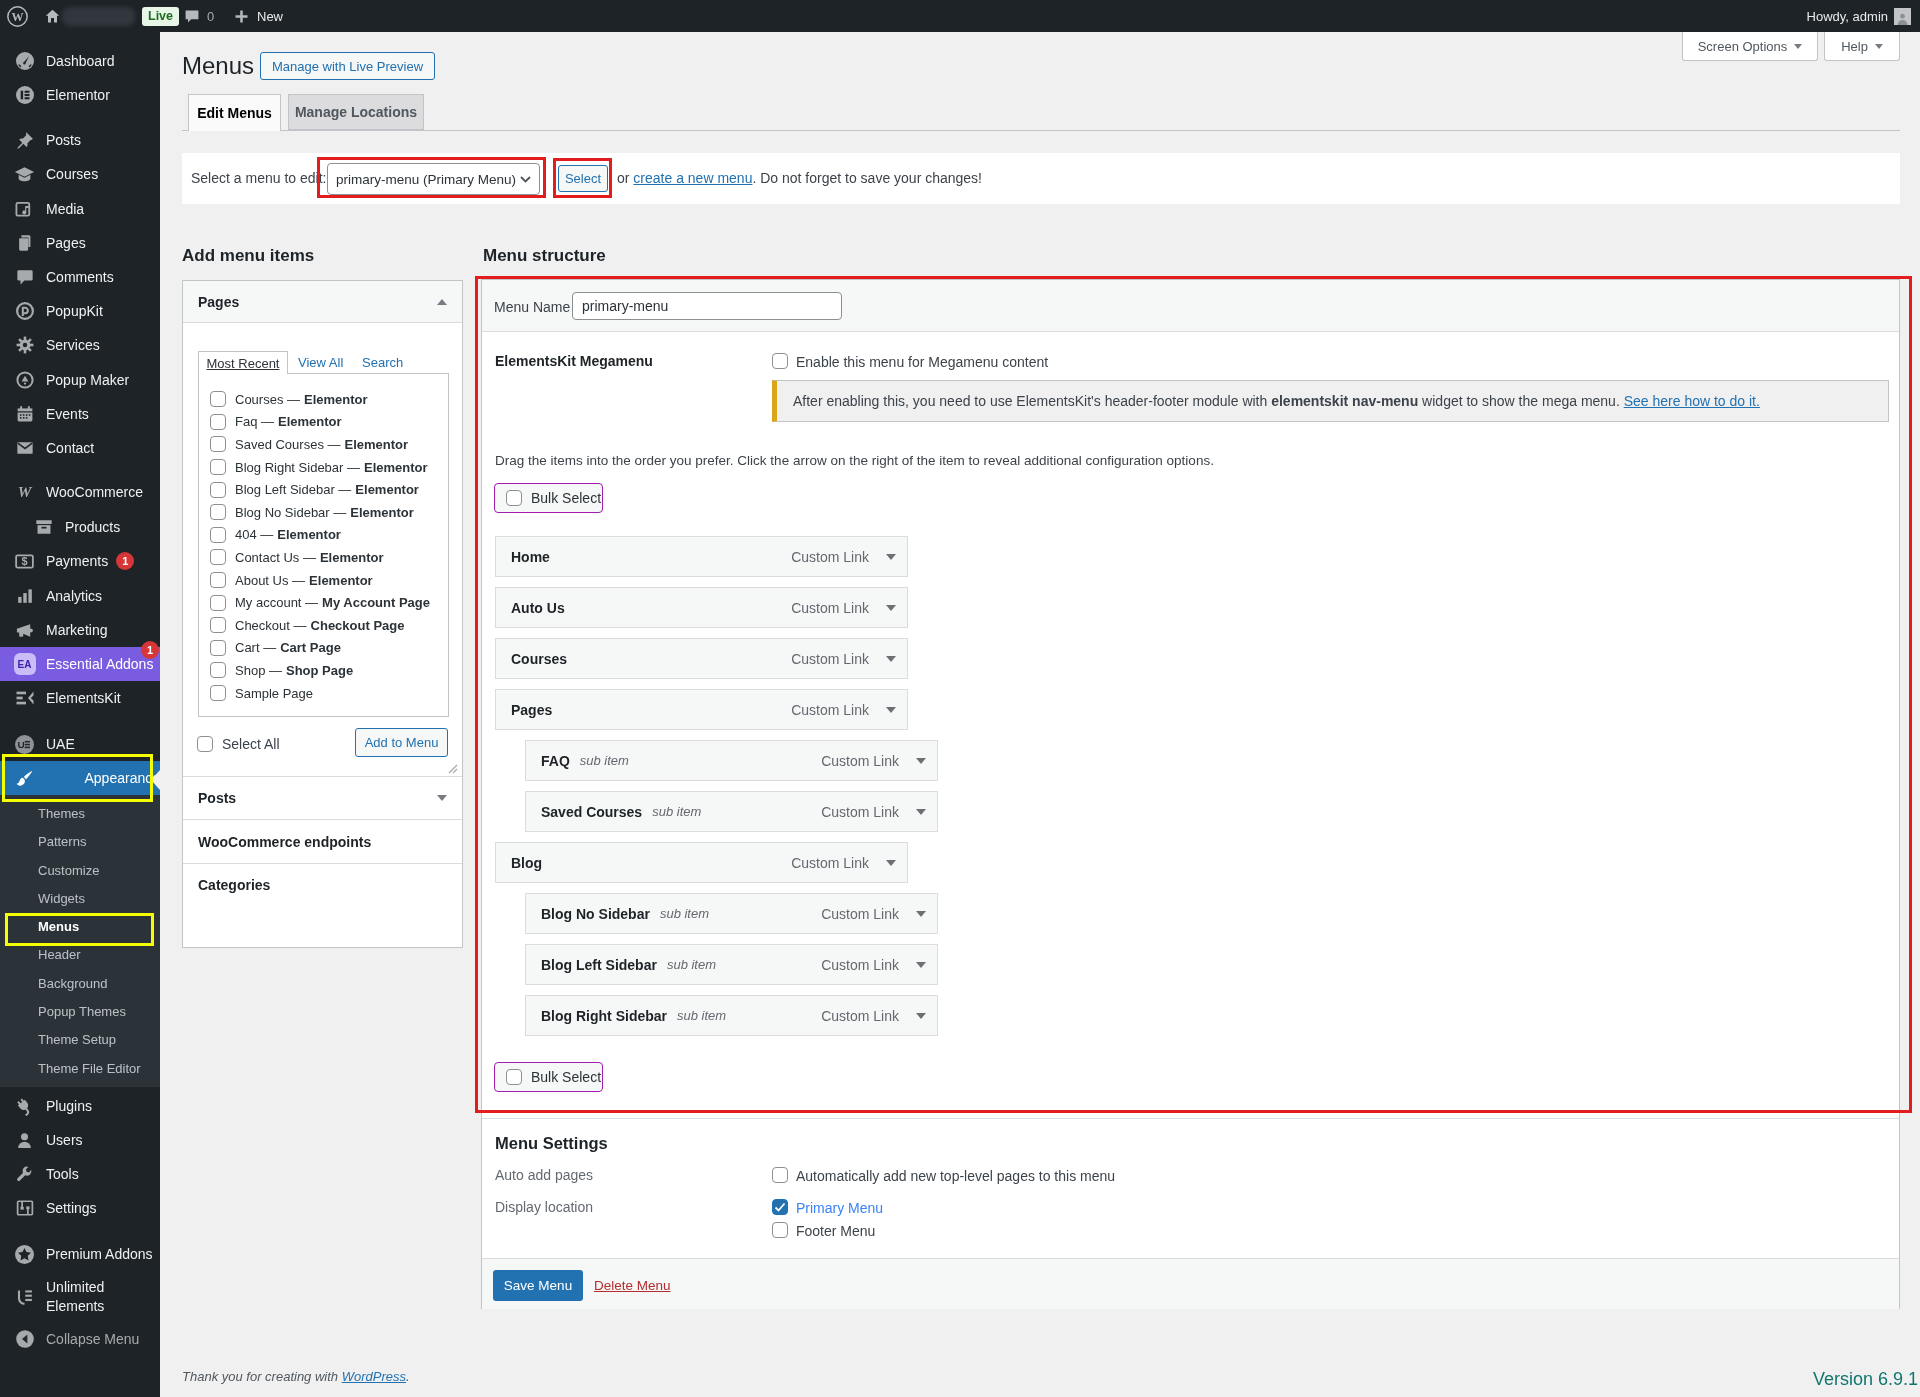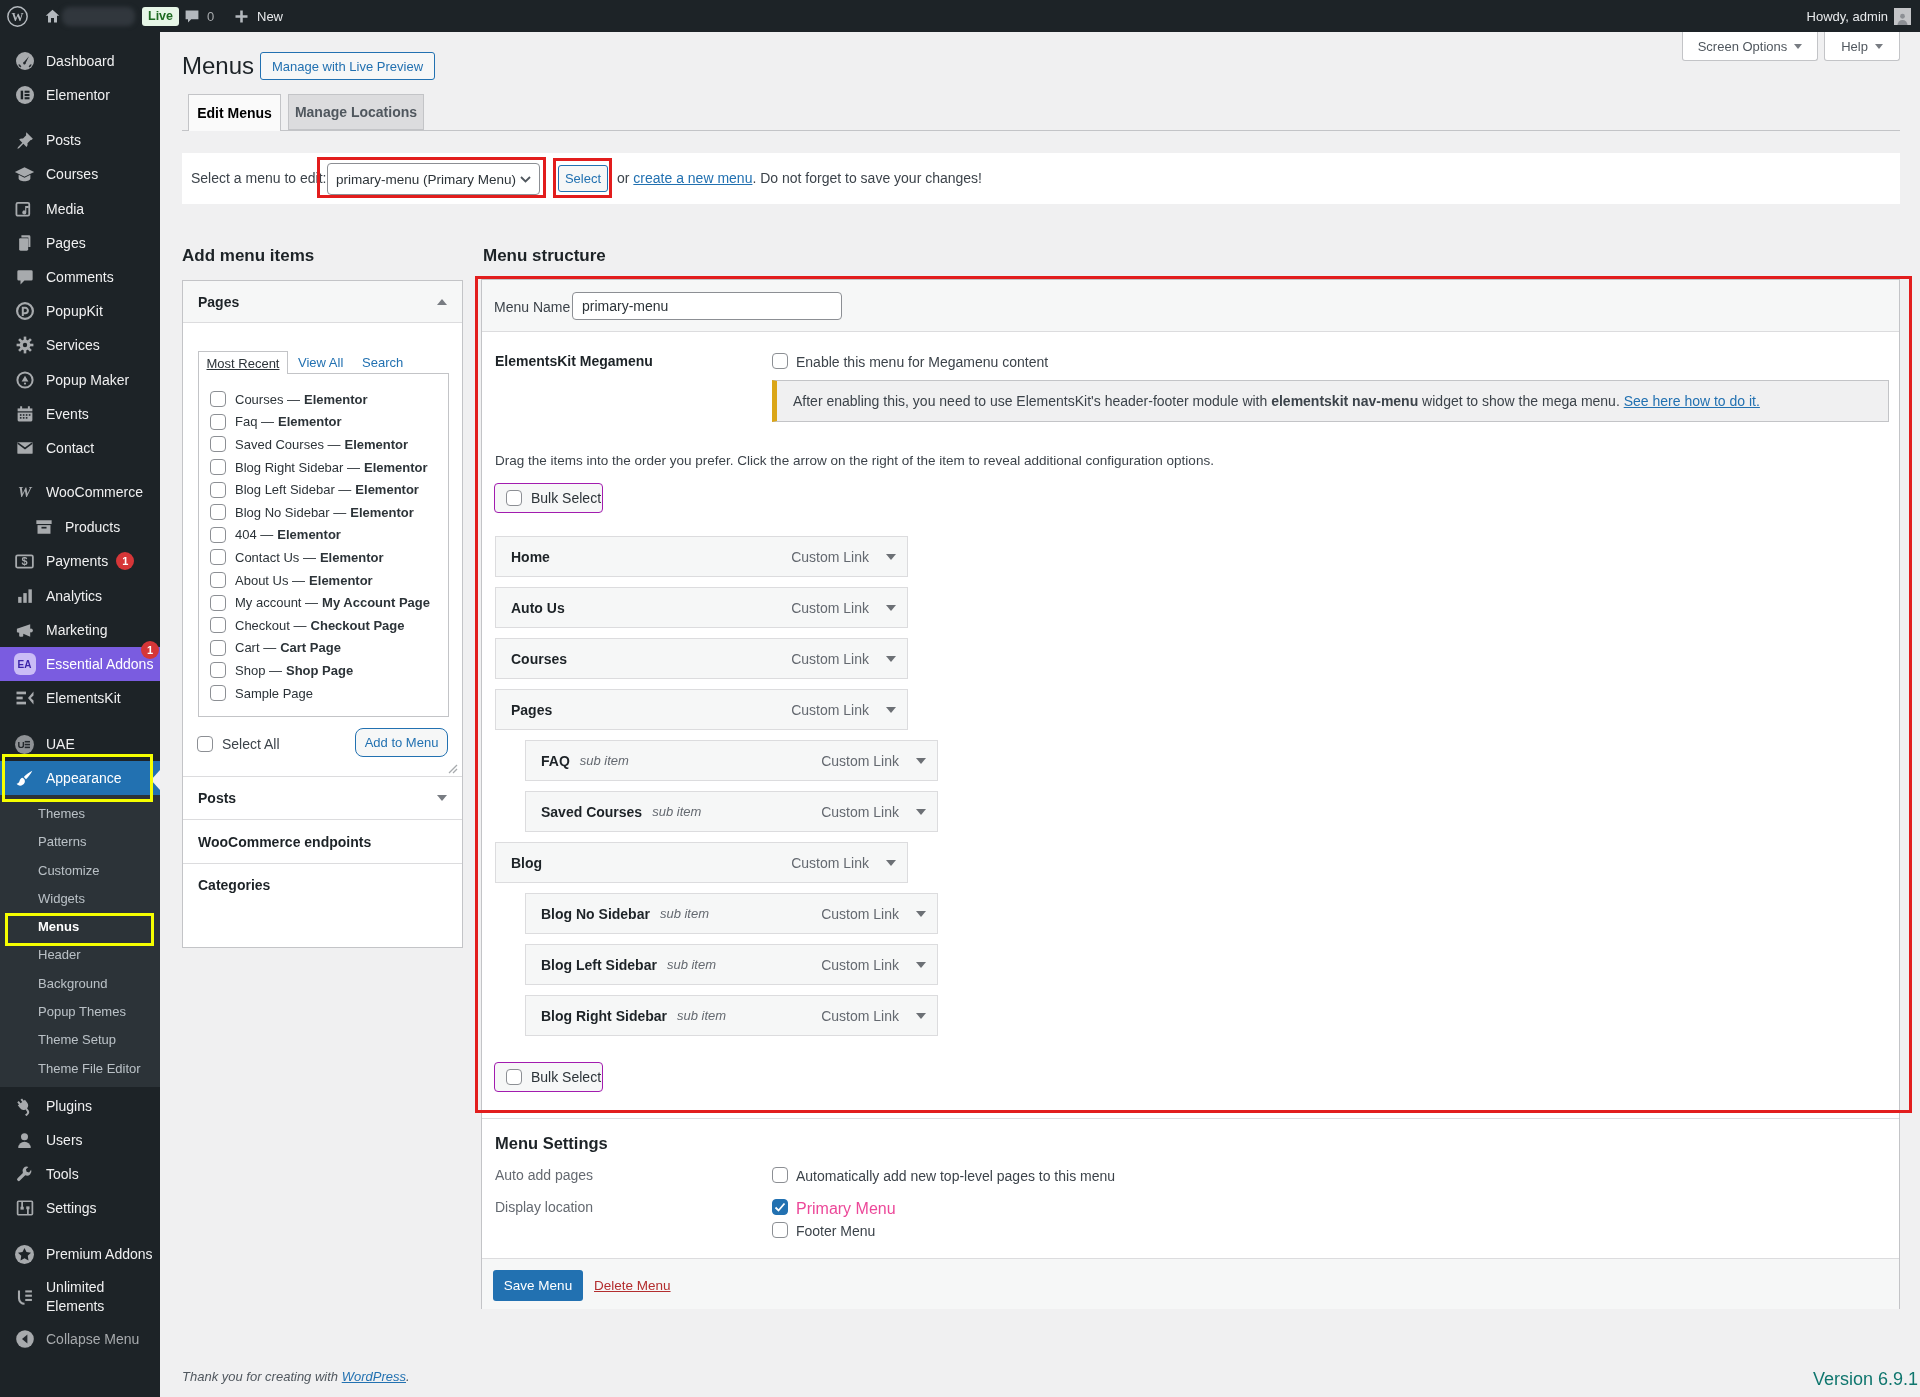--- a/index.html
+++ b/index.html
@@ -295,21 +295,21 @@
           <text x="6.8" y="13.6" font-size="9.5" font-weight="bold" fill="#23282d" text-anchor="middle">U</text>
           <g fill="#23282d">
             <rect x="10.2" y="6.6" width="5" height="1.5"></rect>
             <rect x="10.2" y="9.3" width="5" height="1.5"></rect>
             <rect x="10.2" y="12" width="5" height="1.5"></rect>
           </g>
         </svg>
       </span>
       <span class="lb">UAE</span>
     </div>
-<div class="mi" style="top:729px;background:#2271b1;color:#fff;">
+<div class="mi" style="top:729px;background:#2271b1;color:#fff;justify-content:space-between;">
       <span class="ic">
         <svg width="19" height="19" viewBox="0 0 20 20" fill="#fff">
           <path d="M18.2 1.8c-2.7 1.3-7 4.4-8.9 6.6l2.3 2.3c2.2-1.9 5.3-6.2 6.6-8.9zM8.2 9.3c-1 .1-1.8.5-2.4 1.2-.9 1-.9 2.3-1.6 3.5-.5.9-1.4 1.4-2.5 1.6.7 1.1 2.2 1.9 3.7 1.9 2 0 3.8-1.2 4.7-3 .5-1.1.4-2.8-.3-3.7z"></path>
         </svg>
       </span>
       <span class="lb">Appearance</span>
     </div>
 <div style="position:absolute;right:0;top:738px;width:0;height:0;border-top:10px solid transparent;border-bottom:10px solid transparent;border-right:9px solid #f0f0f1;"></div>
 <div class="sub" style="top:768px;">Themes<br>Patterns<br>Customize<br>Widgets<br><span style="color:#fff;font-weight:bold;">Menus</span><br>Header<br>Background<br>Popup Themes<br>Theme Setup<br>Theme File Editor</div>
 <div class="mi" style="top:1057px;">
@@ -426,21 +426,21 @@
         <div class="pli"><span class="pcb"></span>404 — <b>Elementor</b></div>
         <div class="pli"><span class="pcb"></span>Contact Us — <b>Elementor</b></div>
         <div class="pli"><span class="pcb"></span>About Us — <b>Elementor</b></div>
         <div class="pli"><span class="pcb"></span>My account — <b>My Account Page</b></div>
         <div class="pli"><span class="pcb"></span>Checkout — <b>Checkout Page</b></div>
         <div class="pli"><span class="pcb"></span>Cart — <b>Cart Page</b></div>
         <div class="pli"><span class="pcb"></span>Shop — <b>Shop Page</b></div>
         <div class="pli"><span class="pcb"></span>Sample Page</div>
       </div>
       <div class="abs" style="left:14px;top:413px;display:flex;align-items:center;font-size:14px;color:#3c434a;"><span class="cb" style="margin-right:9px;"></span>Select All</div>
-      <div class="abs" style="left:172px;top:405px;width:93px;height:29px;border:1px solid #2271b1;border-radius:8px;background:#f6f7f7;color:#2271b1;font-size:13px;display:flex;align-items:center;justify-content:center;">Add to Menu</div>
+      <div class="abs" style="left:172px;top:405px;width:93px;height:29px;border:1px solid #2271b1;border-radius:3px;background:#f6f7f7;color:#2271b1;font-size:13px;display:flex;align-items:center;justify-content:center;">Add to Menu</div>
       <svg class="abs" style="right:4px;top:440px;" width="11" height="11" viewBox="0 0 11 11">
           <g stroke="#a7aaad" stroke-width="1.3">
             <path d="M10 2L2 10"></path>
             <path d="M10 6L6 10"></path>
           </g>
         </svg>
     </div>
     <div class="acc-h" style="height:43px;">Posts <span class="tri-d" style="border-top-color:#787c82;"></span></div>
     <div class="acc-h" style="height:44px;">WooCommerce endpoints</div>
     <div class="acc-h" style="height:42px;">Categories</div>
@@ -519,21 +519,21 @@
     <div class="abs" style="left:13px;top:854px;font-size:16.5px;font-weight:bold;color:#1d2327;">Menu Settings</div>
     <div class="abs" style="left:13px;top:887px;font-size:14px;color:#646970;">Auto add pages</div>
     <div class="cb abs" style="left:290px;top:887px;"></div>
     <div class="abs" style="left:314px;top:888px;font-size:14px;color:#3c434a;">Automatically add new top-level pages to this menu</div>
     <div class="abs" style="left:13px;top:919px;font-size:14px;color:#646970;">Display location</div>
     <div class="cb abs" style="left:290px;top:919px;background:#2271b1;border-color:#2271b1;">
         <svg width="14" height="14" viewBox="0 0 14 14" style="display:block;margin:0 auto;">
           <path d="M2.5 7.5l3 3 6-7" stroke="#fff" stroke-width="1.8" fill="none"></path>
         </svg>
       </div>
-    <div class="abs" style="left:314px;top:920px;font-size:16px;color:#ec4899;">Primary Menu</div>
+    <div class="abs" style="left:314px;top:920px;font-size:14px;color:#3b82f6;">Primary Menu</div>
     <div class="cb abs" style="left:290px;top:942px;"></div>
     <div class="abs" style="left:314px;top:943px;font-size:14px;color:#3c434a;">Footer Menu</div>
     <div class="abs" style="left:0;top:978px;width:100%;height:51px;background:#f6f7f7;border-top:1px solid #dcdcde;"></div>
     <div class="abs" style="left:11px;top:990px;width:90px;height:31px;background:#2271b1;border-radius:3px;color:#fff;font-size:13.5px;display:flex;align-items:center;justify-content:center;">Save Menu</div>
     <div class="abs" style="left:112px;top:998px;font-size:13.5px;"><a href="#" style="color:#b32d2e;text-decoration:underline;">Delete Menu</a></div>
   </div>
   <div class="redbox" style="left:315px;top:244px;width:1437px;height:837px;"></div>
   <div class="abs" style="left:22px;top:1337px;font-size:13px;color:#50575e;font-style:italic;">Thank you for creating with <a class="blue" href="#">WordPress</a>.</div>
   <div class="abs" style="right:2px;top:1337px;font-size:18px;color:#0f766e;">Version 6.9.1</div>
 </div>

